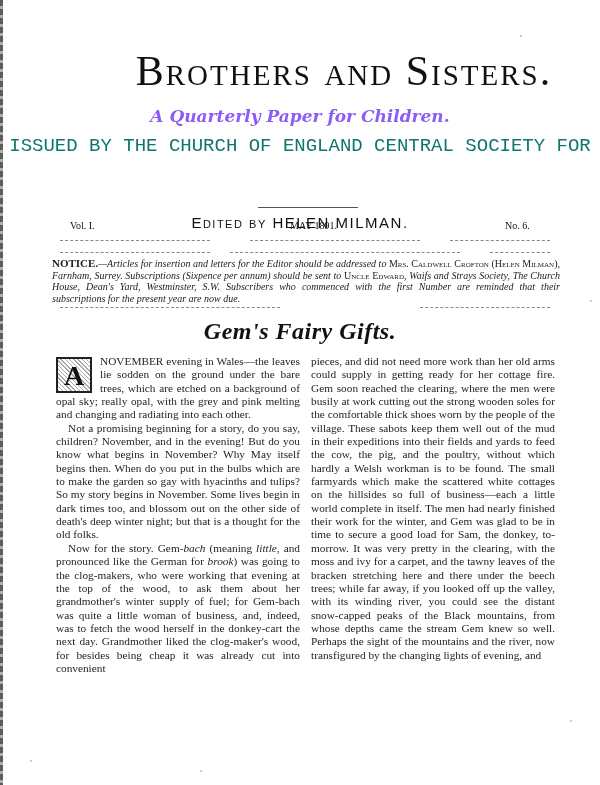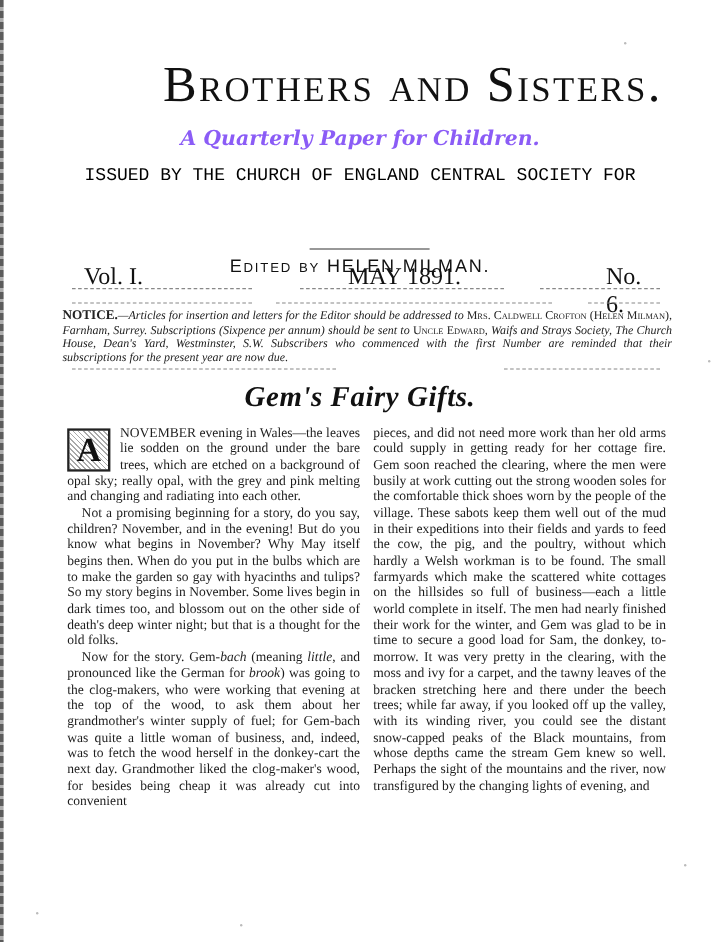--- a/index.html
+++ b/index.html
@@ -23,37 +23,37 @@
       font-variant: small-caps;
       padding-left: 44px;
     }
     .subtitle {
       position: absolute; top: 106px; left: 0; width: 600px; text-align: center;
       font-size: 17px; font-weight: bold; font-family: "DejaVu Serif", serif; color: #8b5cf6;
       font-style: italic;
     }
     .issued {
       position: absolute; top: 137px; left: 0; width: 600px; text-align: center;
-      font-family: "Liberation Mono", "DejaVu Sans Mono", monospace; font-size: 15px;
-      line-height: 19px; color: #000000;
+      font-family: "Liberation Mono", "DejaVu Sans Mono", monospace; font-size: 19px;
+      line-height: 19px; color: #0f766e;
     }
     .short-rule {
       position: absolute; top: 207px; left: 258px; width: 100px; height: 1px; background: #555;
     }
     .editor {
       position: absolute; top: 214px; left: 0; width: 600px; text-align: center;
       font-size: 15px; letter-spacing: 1.5px; font-variant: small-caps; color: #111;
       font-family: "Liberation Sans", sans-serif;
     }
     .dotted-rule {
       position: absolute; height: 0; border-top: 1px dashed #888;
     }
     .vol-row {
       position: absolute; top: 225px; left: 70px; width: 480px; height: 20px;
-      font-size: 20px; color: #111;
+      font-size: 10px; color: #111;
     }
     .vol-row span { position: absolute; top: 0; }
     .notice {
       position: absolute; top: 255px; left: 52px; width: 508px;
       font-size: 10px; line-height: 11.5px; text-align: justify; font-style: italic; color: #222;
     }
     .notice .notice-label { font-style: normal; font-weight: bold; font-size: 11px; }
     .notice .sc { font-style: normal; font-variant: small-caps; }
     .story-title {
       position: absolute; top: 318px; left: 0; width: 600px; text-align: center;

